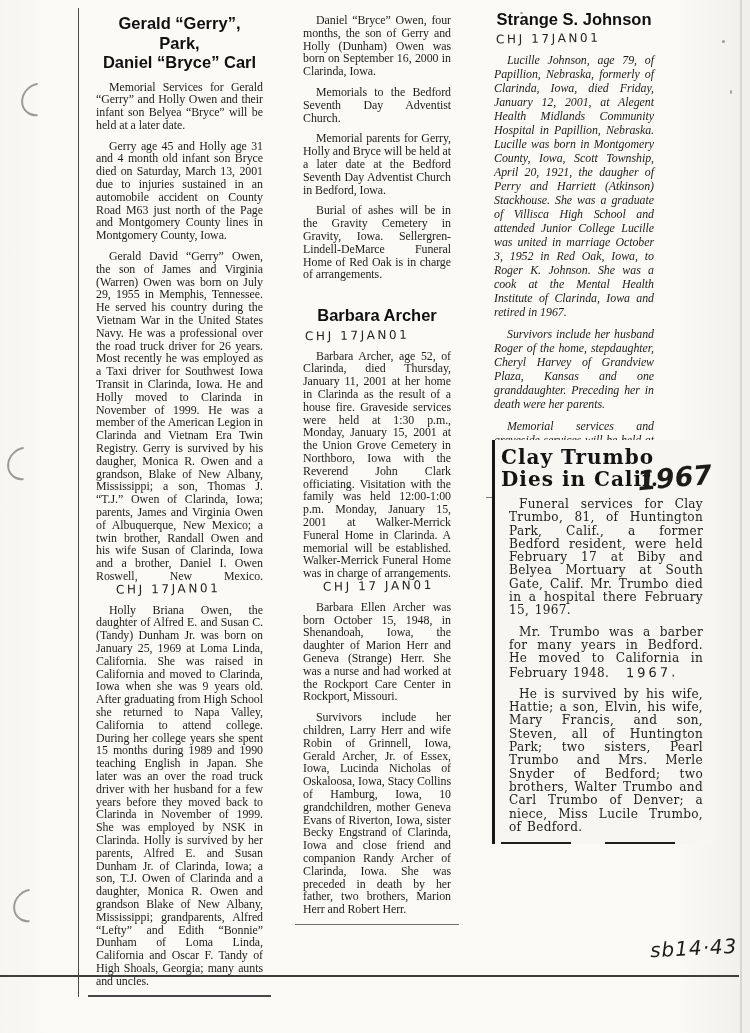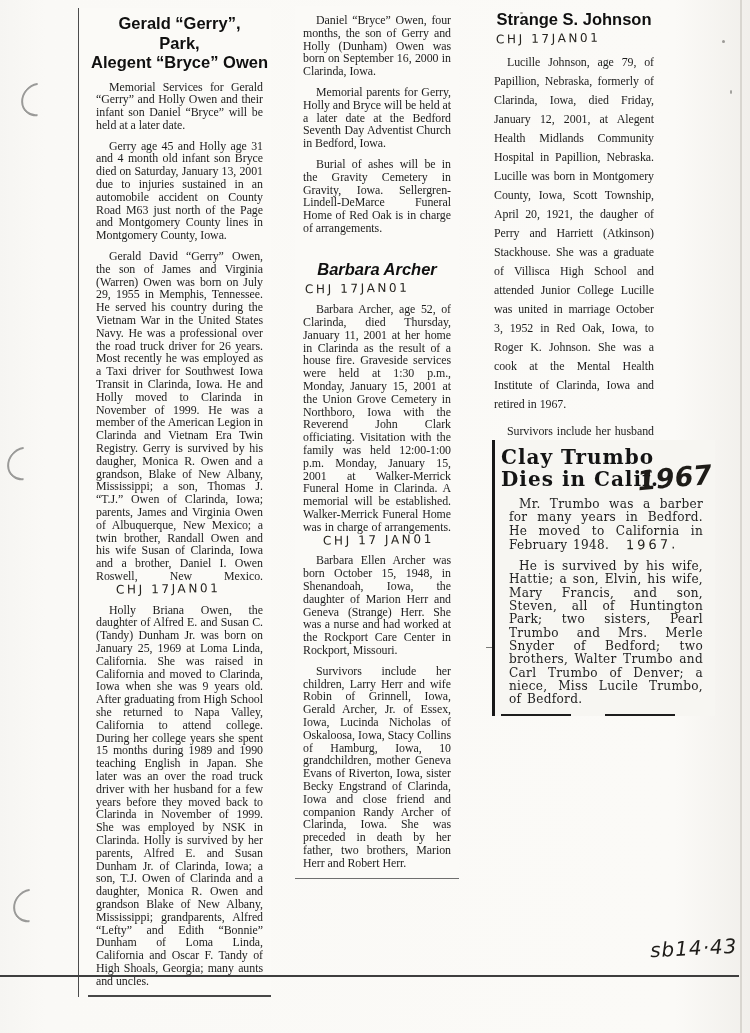--- a/index.html
+++ b/index.html
@@ -35,28 +35,28 @@
     border-left:1px solid #4c4c4c;padding:2px 0 0 9px;box-sizing:border-box;
     background:#fbfaf7;
   }
   .clip-left .sans-title{margin:4px 0 7px 0;}
   .rule-flow{height:2px;background:#474747;margin-top:5px;}
 
   
   .clip-middle{
     position:absolute;left:295px;top:6px;width:164px;background:#fbfaf7;
   }
-  .clip-middle .sans-title{margin:25px 0 2px 0;font-style:italic;}
+  .clip-middle .sans-title{margin:25px 0 2px 0;}
   .rule-thin{height:1px;background:#6e6e6e;margin-top:6px;}
 
   
   .clip-right{
     position:absolute;left:486px;top:10px;width:176px;background:transparent;
   }
-  .clip-right p{font-size:11.9px;line-height:19px;}
+  .clip-right p{font-size:11.9px;line-height:14px;font-style:italic;}
   .clip-right .sans-title{margin:0 0 1px 0;}
   .rule-johnson{height:1px;background:#7b7b78;margin-top:7px;width:184px;}
 
   
   .clip-trumbo{
     position:absolute;left:492px;top:440px;width:223px;
     border-left:3px solid #171717;padding:4px 4px 0 6px;box-sizing:border-box;
     font-family:"DejaVu Serif", serif;background:#f7f6f2;
   }
   .trumbo-title{
@@ -109,31 +109,32 @@
 
   <div class="speck s1"></div>
   <div class="speck s2"></div>
   <div class="speck s3"></div>
   <div class="speck s4"></div>
 
   <div class="clip clip-left">
     <div class="sans-title">
       <div>Gerald “Gerry”,</div>
       <div>Park,</div>
-      <div>Alegent “Bryce” Owen</div>
+      <div>Daniel “Bryce” Carl</div>
     </div>
-    <p>Memorial Services for Gerald “Gerry” and Holly Owen and their infant son Daniel “Bryce” will be held at a later date.</p>
-    <p>Gerry age 45 and Holly age 31 and 4 month old infant son Bryce died on Saturday, January 13, 2001 due to injuries sustained in an automobile accident on County Road M63 just north of the Page and Montgomery County lines in Montgomery County, Iowa.</p>
+    <p>Memorial Services for Gerald “Gerry” and Holly Owen and their infant son Belyea “Bryce” will be held at a later date.</p>
+    <p>Gerry age 45 and Holly age 31 and 4 month old infant son Bryce died on Saturday, March 13, 2001 due to injuries sustained in an automobile accident on County Road M63 just north of the Page and Montgomery County lines in Montgomery County, Iowa.</p>
     <p><span>Gerald David “Gerry” Owen, the son of James and Virginia (Warren) Owen was born on July 29, 1955 in Memphis, Tennessee. He served his country during the Vietnam War in the United States Navy. He was a professional over the road truck driver for 26 years. Most recently he was employed as a Taxi driver for Southwest Iowa Transit in Clarinda, Iowa. He and Holly moved to Clarinda in November of 1999. He was a member of the American Legion in Clarinda and Vietnam Era Twin Registry. Gerry is survived by his daugher, Monica R. Owen and a grandson, Blake of New Albany, Mississippi; a son, Thomas J. “T.J.” Owen of Clarinda, Iowa; parents, James and Virginia Owen of Albuquerque, New Mexico; a twin brother, Randall Owen and his wife Susan of Clarinda, Iowa and a brother, Daniel I. Owen Roswell, New Mexico.</span><span class="hand hand-inline">CHJ 17JAN01</span></p>
     <p>Holly Briana Owen, the daughter of Alfred E. and Susan C. (Tandy) Dunham Jr. was born on January 25, 1969 at Loma Linda, California. She was raised in California and moved to Clarinda, Iowa when she was 9 years old. After graduating from High School she returned to Napa Valley, California to attend college. During her college years she spent 15 months during 1989 and 1990 teaching English in Japan. She later was an over the road truck driver with her husband for a few years before they moved back to Clarinda in November of 1999. She was employed by NSK in Clarinda. Holly is survived by her parents, Alfred E. and Susan Dunham Jr. of Clarinda, Iowa; a son, T.J. Owen of Clarinda and a daughter, Monica R. Owen and grandson Blake of New Albany, Mississippi; grandparents, Alfred “Lefty” and Edith “Bonnie” Dunham of Loma Linda, California and Oscar F. Tandy of High Shoals, Georgia; many aunts and uncles.</p>
     <div class="rule-flow"></div>
   </div>
 
   <div class="clip clip-middle">
     <p>Daniel “Bryce” Owen, four months, the son of Gerry and Holly (Dunham) Owen was born on September 16, 2000 in Clarinda, Iowa.</p>
+    <p>Memorials to the Bedford Seventh Day Adventist Church.</p>
     <p>Memorial parents for Gerry, Holly and Bryce will be held at a later date at the Bedford Seventh Day Adventist Church in Bedford, Iowa.</p>
     <p>Burial of ashes will be in the Gravity Cemetery in Gravity, Iowa. Sellergren-Lindell-DeMarce Funeral Home of Red Oak is in charge of arrangements.</p>
 
     <div class="sans-title">Barbara Archer</div>
     <span class="hand hand-block">CHJ 17JAN01</span>
     <p><span>Barbara Archer, age 52, of Clarinda, died Thursday, January 11, 2001 at her home in Clarinda as the result of a house fire. Graveside services were held at 1:30 p.m., Monday, January 15, 2001 at the Union Grove Cemetery in Northboro, Iowa with the Reverend John Clark officiating. Visitation with the family was held 12:00-1:00 p.m. Monday, January 15, 2001 at Walker-Merrick Funeral Home in Clarinda. A memorial will be established. Walker-Merrick Funeral Home was in charge of arrangements.</span><span class="hand hand-inline">CHJ 17 JAN01</span></p>
     <p>Barbara Ellen Archer was born October 15, 1948, in Shenandoah, Iowa, the daughter of Marion Herr and Geneva (Strange) Herr. She was a nurse and had worked at the Rockport Care Center in Rockport, Missouri.</p>
     <p>Survivors include her children, Larry Herr and wife Robin of Grinnell, Iowa, Gerald Archer, Jr. of Essex, Iowa, Lucinda Nicholas of Oskaloosa, Iowa, Stacy Collins of Hamburg, Iowa, 10 grandchildren, mother Geneva Evans of Riverton, Iowa, sister Becky Engstrand of Clarinda, Iowa and close friend and companion Randy Archer of Clarinda, Iowa. She was preceded in death by her father, two brothers, Marion Herr and Robert Herr.</p>
     <div class="rule-thin"></div>
   </div>
@@ -146,20 +147,21 @@
     <p>Memorial services and graveside services will be held at a later date. Walker-Merrick Warren Home, Clarinda, Iowa is in charge of arrangements.</p>
     <div class="rule-johnson"></div>
   </div>
 
   <div class="clip clip-trumbo">
     <div class="trumbo-title">
       <div>Clay Trumbo</div>
       <div>Dies in Calif.</div>
       <span class="hand hand-year-big">1967</span>
     </div>
+    <p>Funeral services for Clay Trumbo, 81, of Huntington Park, Calif., a former Bedford resident, were held February 17 at Biby and Belyea Mortuary at South Gate, Calif. Mr. Trumbo died in a hospital there February 15, 1967.</p>
     <p><span>Mr. Trumbo was a barber for many years in Bedford. He moved to California in February 1948.</span><span class="hand hand-inline hand-year-small">1967.</span></p>
     <p>He is survived by his wife, Hattie; a son, Elvin, his wife, Mary Francis, and son, Steven, all of Huntington Park; two sisters, Pearl Trumbo and Mrs. Merle Snyder of Bedford; two brothers, Walter Trumbo and Carl Trumbo of Denver; a niece, Miss Lucile Trumbo, of Bedford.</p>
     <div class="trumbo-bottom">
       <div class="tb-seg1"></div>
       <div class="tb-seg2"></div>
     </div>
   </div>
 
   <div class="corner-code hand" style="letter-spacing:1px;">sb14·43</div>
   <div class="rule-bottom"></div>

